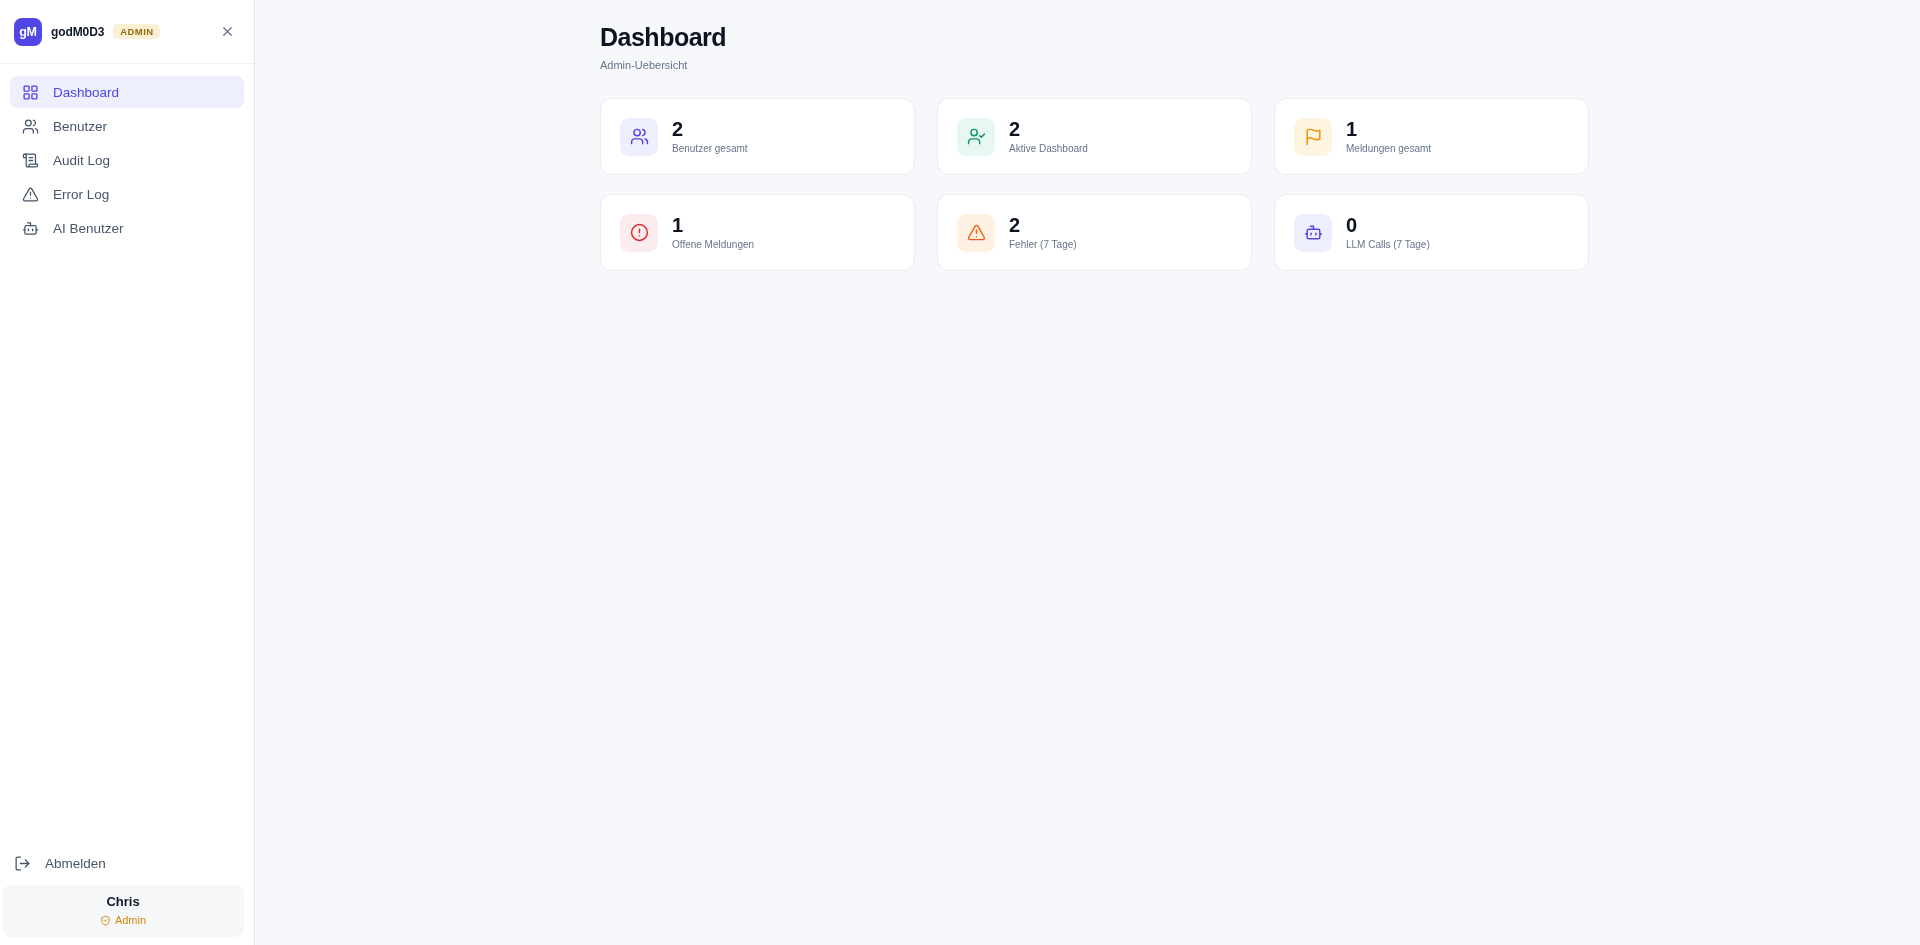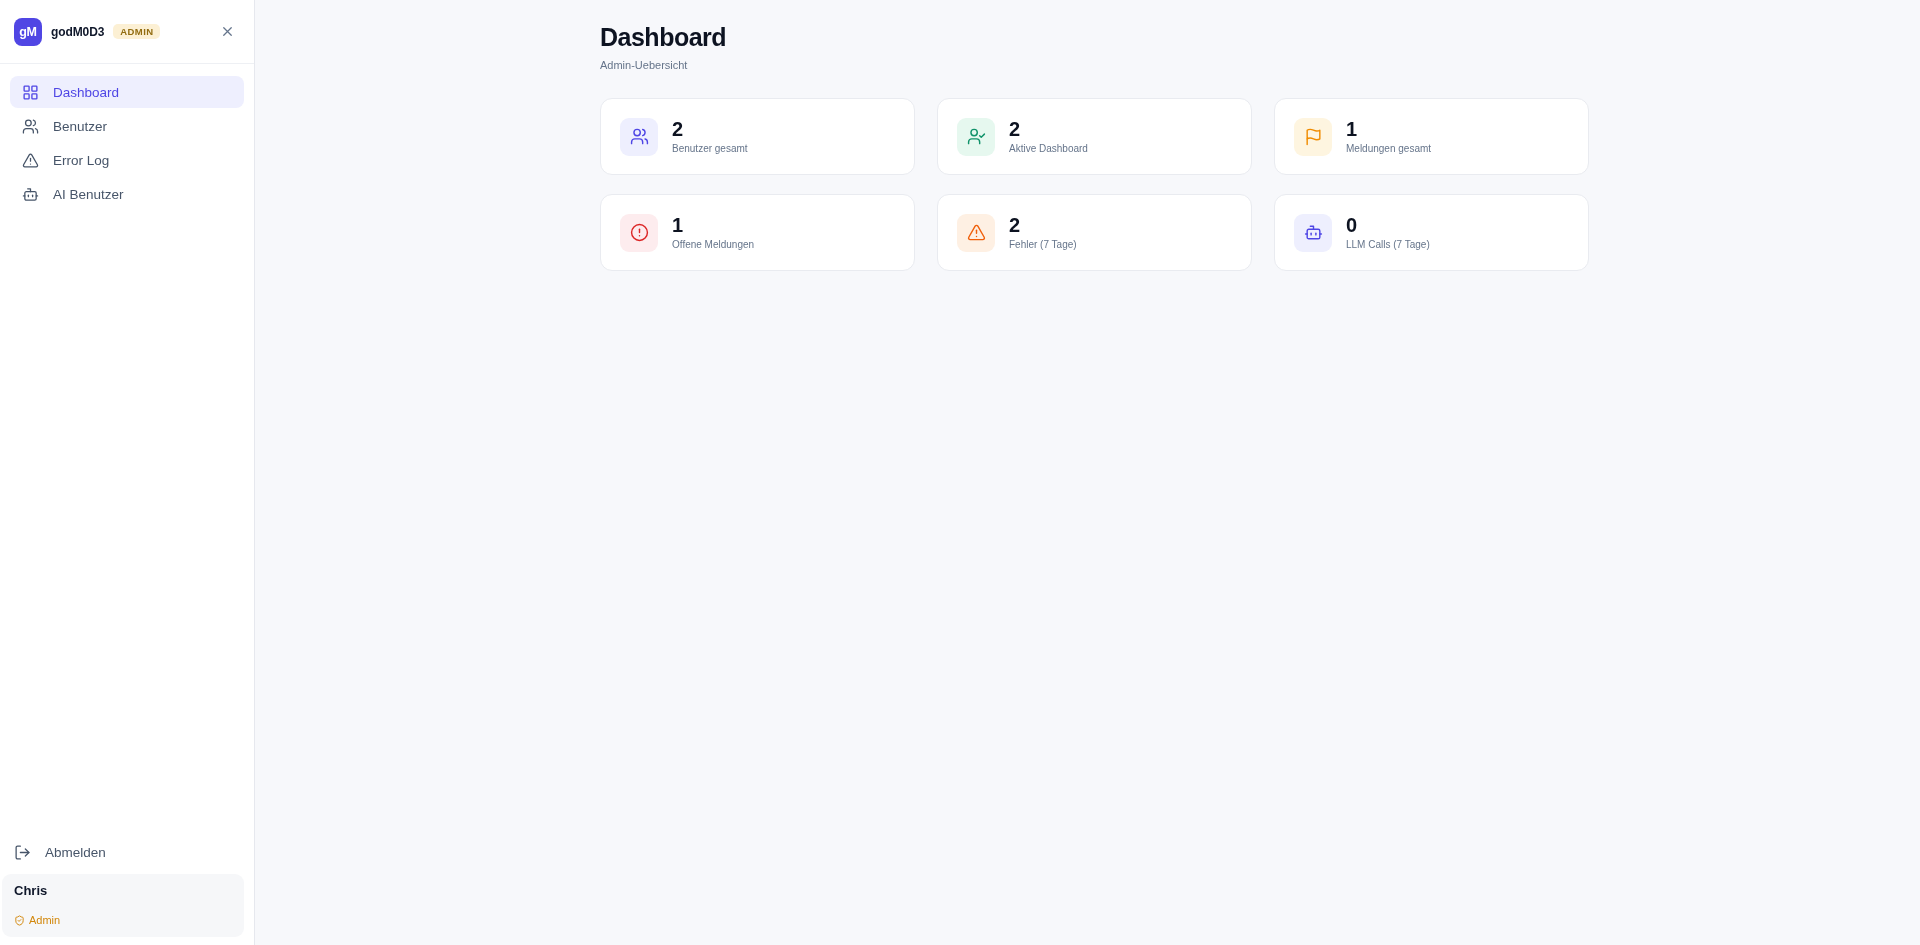--- a/index.html
+++ b/index.html
@@ -149,22 +149,23 @@
   }
   .logout-item .ico { width: 17px; height: 17px; min-width: 17px; }
   .logout-item .ico svg { display: block; width: 17px; height: 17px; }
 
   .user-card {
     background: #F6F7F9;
     border-radius: 9px;
     padding: 9px 12px 10px 12px;
     display: flex;
     flex-direction: column;
-    gap: 15px;
+    gap: 4px;
     cursor: pointer;
+    align-items: center;
   }
   .user-name {
     font-size: 13px;
     font-weight: bold;
     color: #0F172A;
     line-height: 1.2;
   }
   .user-role {
     display: flex;
     align-items: center;
@@ -288,20 +289,31 @@
             <path d="M16 21v-2a4 4 0 0 0-4-4H6a4 4 0 0 0-4 4v2"></path>
             <circle cx="9" cy="7" r="4"></circle>
             <path d="M22 21v-2a4 4 0 0 0-3-3.87"></path>
             <path d="M16 3.13a4 4 0 0 1 0 7.75"></path>
           </svg>
         </span>
         <span>Benutzer</span>
       </a>
 
 
+      <a class="nav-item">
+        <span class="ico">
+          <svg viewBox="0 0 24 24" fill="none" stroke="currentColor" stroke-width="1.8" stroke-linecap="round" stroke-linejoin="round">
+            <path d="M15 12h-5"></path>
+            <path d="M15 8h-5"></path>
+            <path d="M19 17V5a2 2 0 0 0-2-2H4"></path>
+            <path d="M8 21h12a2 2 0 0 0 2-2v-1a1 1 0 0 0-1-1H11a1 1 0 0 0-1 1v1a2 2 0 1 1-4 0V5a2 2 0 1 0-4 0v2a1 1 0 0 0 1 1h3"></path>
+          </svg>
+        </span>
+        <span>Audit Log</span>
+      </a>
 
       <a class="nav-item">
         <span class="ico">
           <svg viewBox="0 0 24 24" fill="none" stroke="currentColor" stroke-width="1.8" stroke-linecap="round" stroke-linejoin="round">
             <path d="m21.73 18-8-14a2 2 0 0 0-3.48 0l-8 14A2 2 0 0 0 4 21h16a2 2 0 0 0 1.73-3"></path>
             <path d="M12 9v4"></path>
             <path d="M12 17h.01"></path>
           </svg>
         </span>
         <span>Error Log</span>

